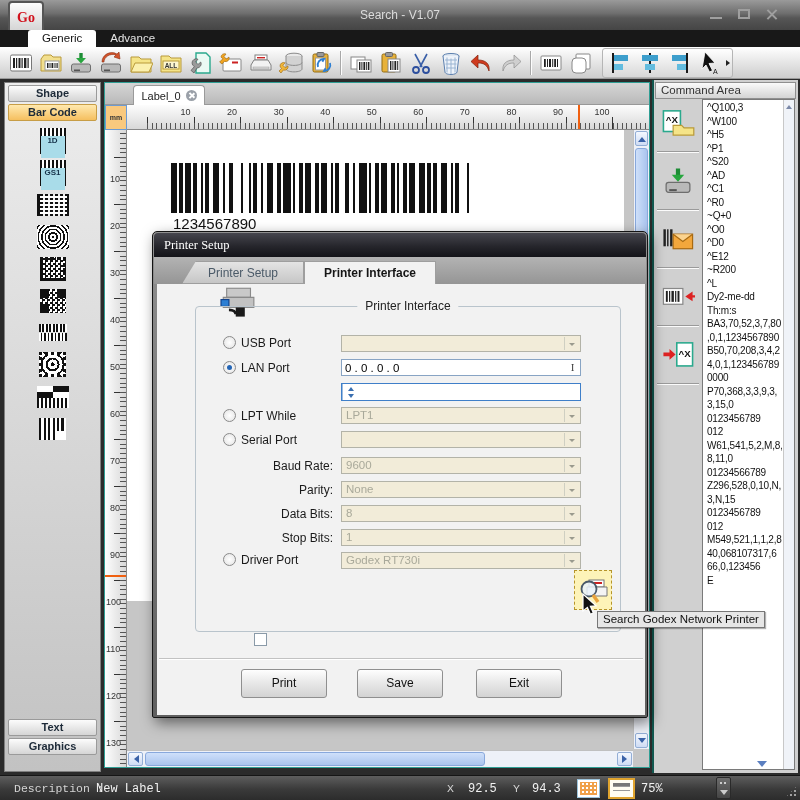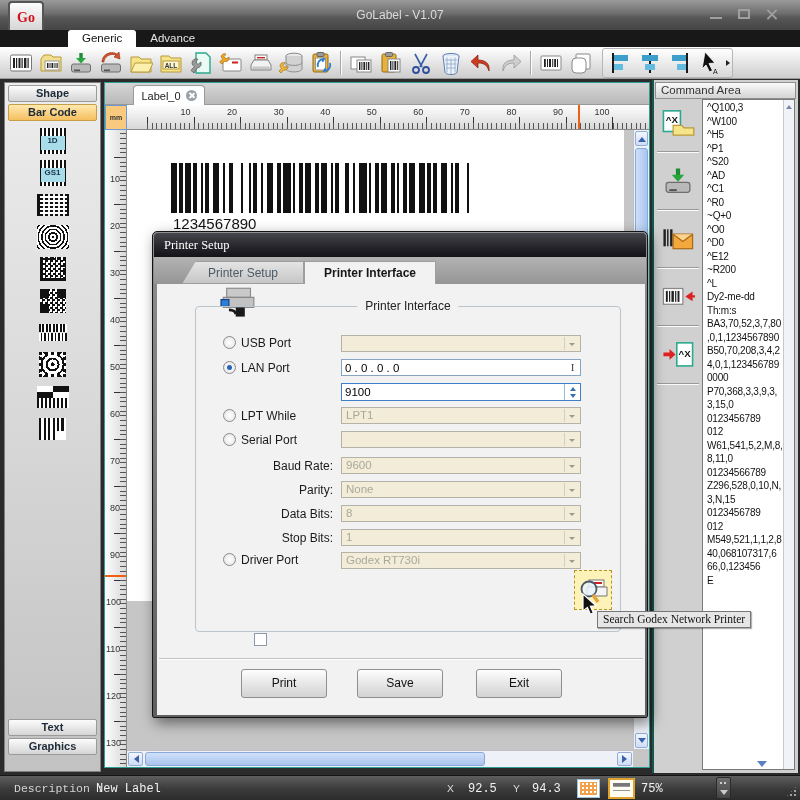--- a/index.html
+++ b/index.html
@@ -16,21 +16,21 @@
   .logo span { color:#d1121d; font-weight:bold; font-size:14px; font-family:"Liberation Serif",serif; }
   .winctrl { position:absolute; right:18px; top:7px; display:flex; gap:8px; }
   .wc { width:20px; height:15px; position:relative; }
   .wc i { position:absolute; background:#9f9f9f; }
   .wc-min i { left:4px; right:4px; bottom:3px; height:2px; }
   .wc-max i { left:4px; top:2px; width:12px; height:10px; background:transparent; border:2px solid #9f9f9f; }
   .wc-close i { left:9px; top:1px; width:2px; height:13px; }
   .x1 { transform:rotate(45deg); } .x2 { transform:rotate(-45deg); }
 
   
-  .menutabs { position:absolute; left:0; top:30px; width:800px; height:17px; background:#181818; display:flex; padding-left:68px; }
+  .menutabs { position:absolute; left:0; top:30px; width:800px; height:17px; background:#181818; display:flex; padding-left:28px; }
   .mtab { height:17px; line-height:17px; padding:0 14px; font-size:11.5px; color:#e4e4e4; }
   .mtab.active { background:#fff; color:#111; border-radius:3px 3px 0 0; }
 
   
   .toolbar { position:absolute; left:0; top:47px; width:800px; height:32px;
     background:linear-gradient(#ffffff,#e3e3e3 55%,#cdcdcd); border-bottom:1px solid #9a9a9a;
     display:flex; align-items:center; padding-left:6px; }
   .tbtn { width:30px; height:28px; display:flex; align-items:center; justify-content:center; flex:0 0 auto; }
   .tbtn svg { width:24px; height:24px; }
   .tsep { width:2px; height:24px; border-left:1px solid #a8a8a8; border-right:1px solid #fdfdfd; margin:0 4px; flex:0 0 auto; }
@@ -40,21 +40,21 @@
 
   
   .sidebar { position:absolute; left:4px; top:82px; width:97px; height:690px;
     background:linear-gradient(180deg,#ededed,#c2c2c2); border:1px solid #7f7f7f; display:flex; flex-direction:column; }
   .side-btn { height:17px; margin:2px 3px 0 3px; background:linear-gradient(#fcfcfc,#d5d5d5); border:1px solid #9a9a9a;
     border-radius:2px; font-size:11px; font-weight:bold; color:#1d2a38; text-align:center; line-height:15px; flex:0 0 auto; }
   .side-btn.orange { background:linear-gradient(#ffe9af,#f5bf5f); border-color:#c79d46; }
   .bi-col { display:flex; flex-direction:column; align-items:center; gap:5px; margin-top:6px; }
   .bi-wrap { width:36px; height:27px; display:flex; align-items:center; justify-content:center; }
   .bi { width:32px; height:26px; position:relative; background:#fff; }
-  .bi-label { position:absolute; left:1px; right:1px; top:8px; height:14px; background:#a9dce9; color:#16324a;
+  .bi-label { position:absolute; left:1px; right:1px; top:8px; height:22px; background:#a9dce9; color:#16324a;
     font-size:8px; font-weight:bold; text-align:center; line-height:10px; letter-spacing:0; }
   .bi-1d, .bi-gs1 { background:repeating-linear-gradient(90deg,#111 0 2px,#fff 2px 4px); width:26px; }
   .bi-pdf417 { background:
       repeating-linear-gradient(0deg,rgba(255,255,255,0) 0 2px,#fff 2px 4px),
       repeating-linear-gradient(90deg,#111 0 3px,#eee 3px 5px);
     border-left:3px solid #111; border-right:2px solid #111; height:22px; }
   .bi-maxi { background:repeating-radial-gradient(circle at 50% 50%,#111 0 1.5px,#fff 1.5px 3.5px); height:24px; }
   .bi-dm { background:repeating-conic-gradient(#111 0 25%,#fff 0 50%); background-size:5px 5px;
     border-left:3px solid #111; border-bottom:3px solid #111; border-top:3px dotted #111; border-right:3px dotted #111; width:26px; height:24px; }
   .bi-qr { background:
@@ -183,21 +183,21 @@
   .searchbtn { position:absolute; left:417px; top:286px; width:38px; height:40px; background:#fdf3b8;
     border:1px dashed #b69429; display:flex; align-items:center; justify-content:center; }
   .searchbtn svg { width:30px; height:30px; }
   .cb { position:absolute; left:97px; top:349px; width:13px; height:13px; background:#fff; border:1px solid #8a9aa8; }
   .cblabel { position:absolute; left:118px; top:348px; font-size:12px; color:#1a1a1a; }
   .dlg-sep { position:absolute; left:2px; right:2px; top:374px; height:2px; border-top:1px solid #c2c2c2; border-bottom:1px solid #fff; }
   .dbtn { position:absolute; top:385px; width:86px; height:29px; background:linear-gradient(#fefefe,#e9e9e9 45%,#d3d3d3);
     border:1px solid #8f8f8f; border-radius:3px; font-size:12px; color:#111; text-align:center; line-height:27px; }
 
   .tooltip { position:absolute; left:597px; top:611px; height:17px; line-height:15px; padding:0 5px; background:#e6e6e6;
-    border:1px solid #777; font-family:Liberation Serif, serif; font-size:11.5px; color:#111; z-index:60; white-space:nowrap;
+    border:1px solid #777; font-family:Liberation Sans, sans-serif; font-size:11.5px; color:#111; z-index:60; white-space:nowrap;
     box-shadow:1px 1px 1px rgba(0,0,0,.3); }
   .cursor { position:absolute; left:580px; top:593px; width:20px; height:24px; z-index:70; }
 
   
   .statusbar { position:absolute; left:0; top:775px; width:800px; height:25px;
     background:linear-gradient(#5e5e5e,#3a3a3a 55%,#2c2c2c); border-top:1px solid #161616; }
   .sb { position:absolute; font-size:11.5px; color:#d4d4d4; top:6px;font-family:Liberation Mono, monospace; }
   .sbv { color:#f2f2f2; font-size:12px; }
   .sb-grid { position:absolute; left:577px; top:3px; width:23px; height:19px; background:#fff; border:1px solid #9cc4dc; }
   .sb-grid i { position:absolute; inset:2px; display:block;
@@ -219,21 +219,21 @@
 </style>
 </head>
 <body>
 
 <div id="root">
 
   <div class="titlebar">
     <div class="logo">
         <span>Go</span>
       </div>
-    <div class="title">GoLabel - V1.07</div>
+    <div class="title">Search - V1.07</div>
     <div class="winctrl">
       <span class="wc wc-min">
           <i></i>
         </span>
       <span class="wc wc-max">
           <i></i>
         </span>
       <span class="wc wc-close">
           <i class="x1"></i>
           <i class="x2"></i>
@@ -763,21 +763,20 @@
       <span class="flabel" style="left:84px;top:52px">USB Port</span>
       <div class="combo" style="top:51px"><span></span><span class="arr"></span></div>
 
       <span class="radio sel" style="top:77px"></span>
       <span class="flabel" style="left:84px;top:77px">LAN Port</span>
       <div class="ipwrap">
         <input value="0 . 0 . 0 . 0" style="">
         <span class="ibeam">I</span>
       </div>
       <div class="spin">
-        <input value="9100" style="">
         <span class="btns">
             <span>
               <i class="tri u"></i>
             </span>
             <span>
               <i class="tri d"></i>
             </span>
           </span>
       </div>
 

